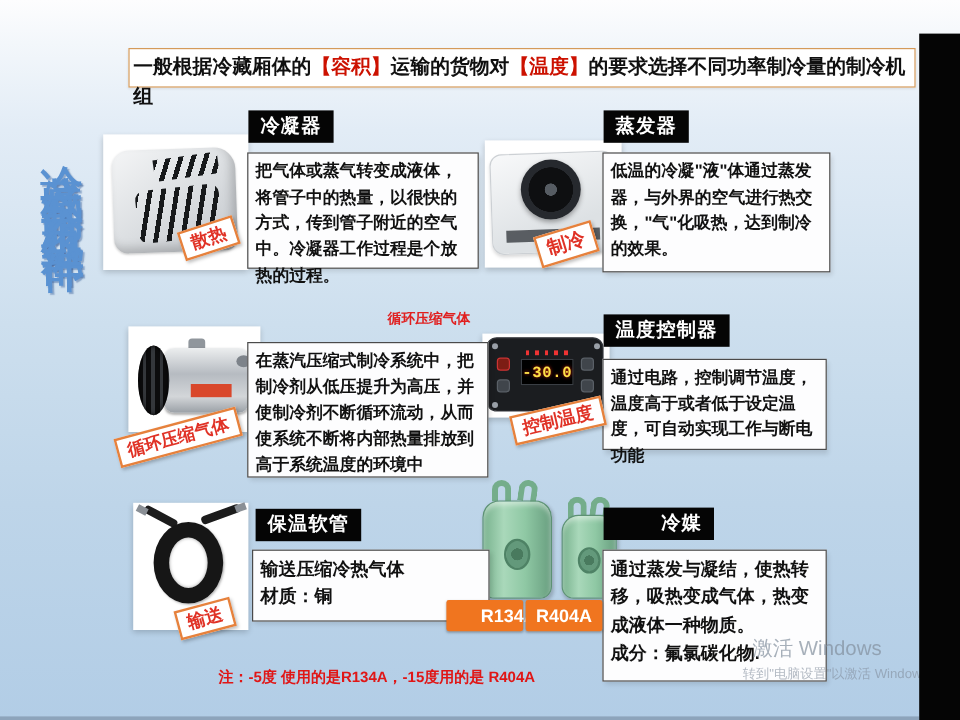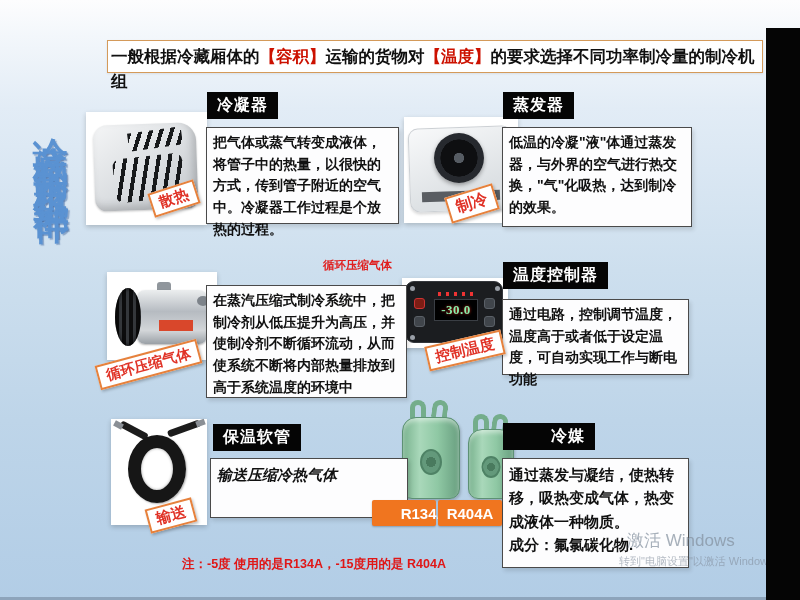--- a/index.html
+++ b/index.html
@@ -49,21 +49,21 @@
   .comp-fit { left:90px; top:24px; width:12px; height:10px; background:#7d838a; border-radius:50%; }
   .comp-pulley { left:8px; top:16px; width:26px; height:58px; border-radius:50%; background:repeating-linear-gradient(90deg,#0c0c0d 0 4px,#34373b 4px 7px); box-shadow:inset 0 0 4px #000; }
   .comp-label { left:52px; top:48px; width:34px; height:11px; background:#d9472b; }
   .annotation { position:absolute; color:#e02020; font-weight:700; font-size:11.5px; z-index:2; white-space:nowrap; }
 
   
   .thermo-panel { left:3px; top:3px; width:98px; height:62px; background:#1b1d20; border-radius:9px; border:1px solid #34373c; }
   .screw { position:absolute; width:5px; height:5px; border-radius:50%; background:#9aa0a8; }
   .thermo-leds { left:36px; top:14px; width:36px; height:4px; background:repeating-linear-gradient(90deg,#e33 0 3px,rgba(0,0,0,0) 3px 8px); }
   .thermo-disp { left:32px; top:21px; width:44px; height:22px; background:#000; border:1px solid #3a3e44; display:flex; align-items:center; justify-content:center; }
-  .thermo-value { color:#86efac; font-family:Liberation Serif, serif; font-weight:700; font-size:13px; letter-spacing:.5px; text-shadow:0 0 3px rgba(255,40,20,.8); }
+  .thermo-value { color:#fde047; font-family:Liberation Mono, monospace; font-weight:700; font-size:13px; letter-spacing:.5px; text-shadow:0 0 3px rgba(255,40,20,.8); }
   .t-btn { position:absolute; width:11px; height:11px; border-radius:3px; background:#40454b; border:1px solid #5a6067; }
   .t-btn.power { background:#7d1d14; border-color:#c33; }
 
   
   .hose-ring { left:17px; top:16px; width:58px; height:68px; border:13px solid #161616; border-radius:50%; box-shadow:inset 0 0 3px rgba(0,0,0,.4),1px 1px 2px rgba(0,0,0,.3); }
   .hose-tail-a { left:8px; top:8px; width:30px; height:7px; background:#1c1c1c; transform:rotate(28deg); border-radius:3px; }
   .hose-tail-b { left:56px; top:6px; width:34px; height:7px; background:#1c1c1c; transform:rotate(-20deg); border-radius:3px; }
   .hose-fit-a { left:3px; top:3px; width:9px; height:6px; background:#8a8f95; transform:rotate(28deg); }
   .hose-fit-b { left:85px; top:1px; width:9px; height:6px; background:#8a8f95; transform:rotate(-20deg); }
 
@@ -140,22 +140,23 @@
 
   <div class="photo" style="left:111px;top:419px;width:96px;height:106px;">
     <div class="art hose-tail-a"></div>
     <div class="art hose-tail-b"></div>
     <div class="art hose-fit-a"></div>
     <div class="art hose-fit-b"></div>
     <div class="art hose-ring"></div>
   </div>
   <div class="tag" style="left:147px;top:503px;transform:rotate(-15deg);">输送</div>
   <div class="hdr" style="left:213px;top:424px;">保温软管</div>
-  <div class="tbox" style="left:210px;top:458px;width:198px;height:60px;font-size:15px;font-style:italic;">
+  <div class="tbox" style="left:210px;top:458px;width:198px;height:60px;font-size:15px;">
     <div>输送压缩冷热气体</div>
+    <div>材质：铜</div>
   </div>
 
   <div class="bottles">
     <div class="bottle" style="left:4px;top:0;width:58px;height:98px;">
       <div class="b-handle" style="left:8px;top:-1px;"></div>
       <div class="b-handle" style="left:30px;top:-1px;transform:rotate(8deg);"></div>
       <div class="b-body" style="height:82px;">
         <div class="b-label"></div>
       </div>
     </div>

